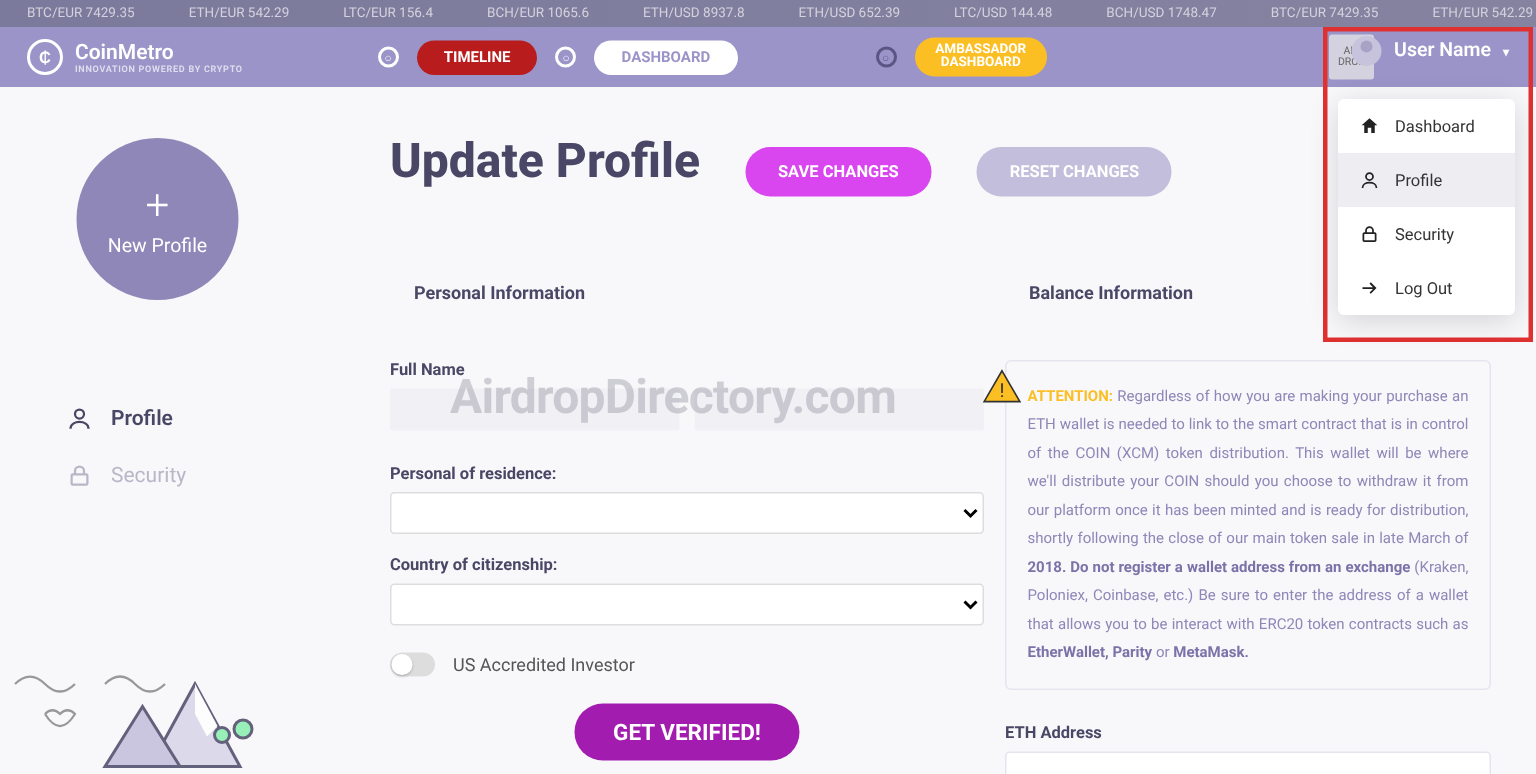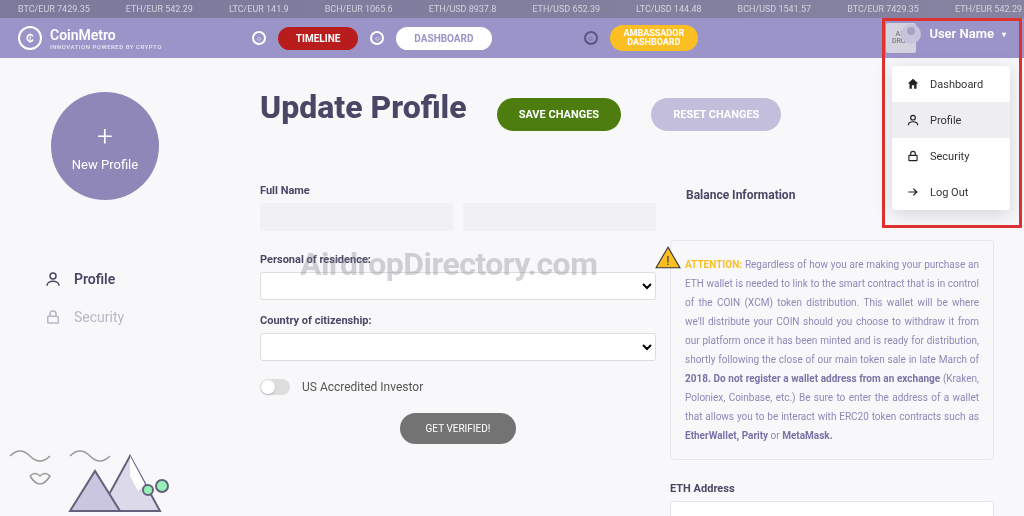--- a/index.html
+++ b/index.html
@@ -42,58 +42,58 @@
 .side-nav { margin-top: 60px; width: 100%; padding: 0 44px; }
 .side-item { display: flex; align-items: center; gap: 12px; padding: 10px 0; font-size: 14px; color: #b9b6c8; }
 .side-item.active { color: #4a4766; font-weight: 600; }
 .side-ico { width: 18px; height: 18px; }
 
 .decor { position: absolute; bottom: 0; left: 0; width: 200px; height: 100px; opacity: .85; }
 
 .main { flex: 1; padding: 10px 30px 0 50px; }
 .page-title { font-size: 32px; font-weight: 800; color: #4a4766; margin-bottom: 14px; }
 .title-row { display: flex; align-items: center; gap: 30px; }
-.action-btn { padding: 10px 22px; border-radius: 20px; border: none; font-size: 11px; font-weight: 700; color: #fff; background: #4d7c0f; }
+.action-btn { padding: 10px 22px; border-radius: 20px; border: none; font-size: 11px; font-weight: 700; color: #fff; background: #d946ef; }
 .action-btn.light { background: #c2bedb; }
 
 .cols { display: flex; gap: 14px; margin-top: 34px; }
 .col { flex: 1; }
 .card-title { font-size: 12px; font-weight: 700; color: #4a4766; margin-bottom: 24px; padding: 14px 16px; }
 
 .label { font-size: 11px; font-weight: 700; color: #4a4766; margin: 10px 0 6px; }
 .inp-row { display: flex; gap: 10px; }
 .inp { background: #f1f0f4; border: none; height: 28px; flex: 1; border-radius: 2px; padding: 0 8px; }
 .sel { width: 100%; height: 28px; border: 1px solid #ddd; border-radius: 3px; background: #fff; padding: 0 8px; font-size: 11px; }
 .toggle-row { display: flex; align-items: center; gap: 12px; margin: 18px 0; font-size: 12px; color: #555; }
 .toggle { width: 30px; height: 16px; background: #ddd; border-radius: 8px; position: relative; }
 .toggle::after { content: ''; position: absolute; width: 14px; height: 14px; background: #fff; border-radius: 50%; top: 1px; left: 1px; box-shadow: 0 1px 2px rgba(0,0,0,.2); }
-.verify-btn { display: block; margin: 6px auto; padding: 10px 26px; border-radius: 20px; border: none; background: #737373; color: #fff; font-size: 10px; font-weight: 400; }
+.verify-btn { display: block; margin: 6px auto; padding: 10px 26px; border-radius: 20px; border: none; background: #a21caf; color: #fff; font-size: 15px; font-weight: 700; }
 
 .balance-card { border: 1px solid #e6e4ef; border-radius: 4px; padding: 14px; font-size: 10px; line-height: 1.9; color: #8e87b8; text-align: justify; position: relative; }
 .warn-ico { position: absolute; left: -16px; top: 4px; width: 26px; height: 26px; }
 .attention { color: #fbbf24; font-weight: 700; }
 .balance-card strong { color: #7a72a8; }
 
 .wm { position: absolute; top: 245px; left: 300px; font-size: 32px; font-weight: 700; color: rgba(130,128,144,.35); z-index: 60; pointer-events: none; letter-spacing: -.5px; }
 
 .eth-label { font-size: 11px; font-weight: 700; color: #4a4766; margin-top: 22px; }
 .eth-inp { width: 100%; height: 28px; border: 1px solid #e6e4ef; border-radius: 3px; margin-top: 6px; }
 </style>
 </head>
 <body>
 
 <div class="ticker">
   <span>BTC/EUR 7429.35</span>
     <span>ETH/EUR 542.29</span>
-    <span>LTC/EUR 141.9</span>
+    <span>LTC/EUR 156.4</span>
     <span>BCH/EUR 1065.6</span>
     <span>ETH/USD 8937.8</span>
     <span>ETH/USD 652.39</span>
     <span>LTC/USD 144.48</span>
-    <span>BCH/USD 1541.57</span>
+    <span>BCH/USD 1748.47</span>
     <span>BTC/EUR 7429.35</span>
     <span>ETH/EUR 542.29</span>
 </div>
 
 <div class="topbar">
   <div class="logo">
     <div class="logo-icon">₵</div>
     <div>
       <span>CoinMetro</span>
       <span class="logo-sub">INNOVATION POWERED BY CRYPTO</span>
@@ -173,20 +173,21 @@
 
   <div class="main">
     <div class="title-row">
       <h1 class="page-title">Update Profile</h1>
       <button class="action-btn">SAVE CHANGES</button>
       <button class="action-btn light">RESET CHANGES</button>
     </div>
 
     <div class="cols">
       <div class="col">
+        <div class="card-title">Personal Information</div>
         <div class="label">Full Name</div>
         <div class="inp-row">
           <input class="inp" style="">
           <input class="inp" style="">
         </div>
         <div class="label" style="margin-top:22px">Personal of residence:</div>
         <select class="sel"><option></option></select>
         <div class="label" style="margin-top:14px">Country of citizenship:</div>
         <select class="sel"><option></option></select>
         <div class="toggle-row">

